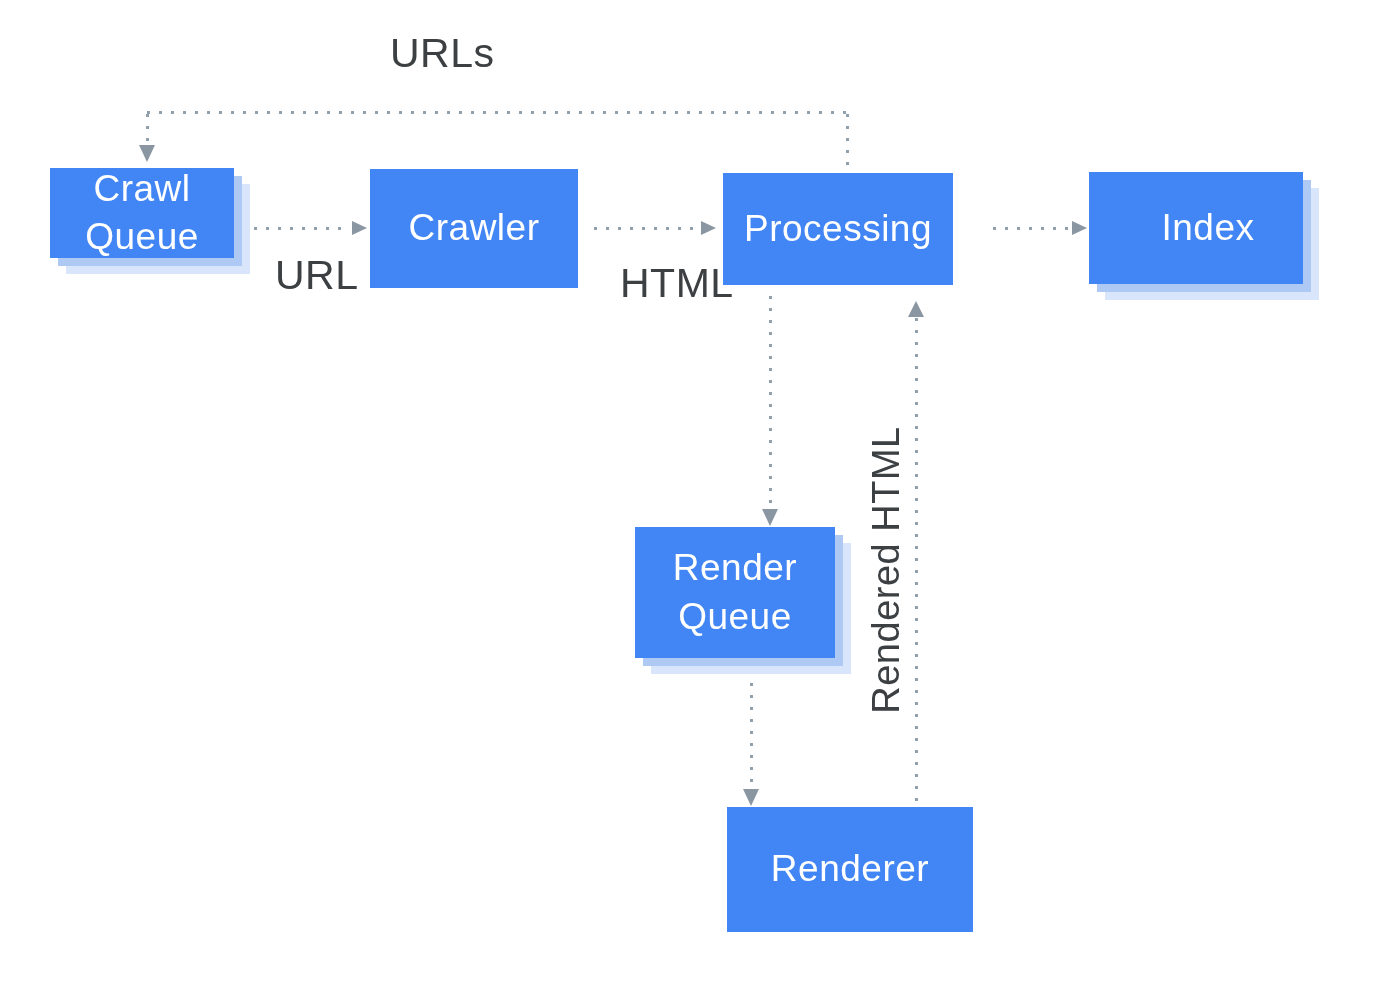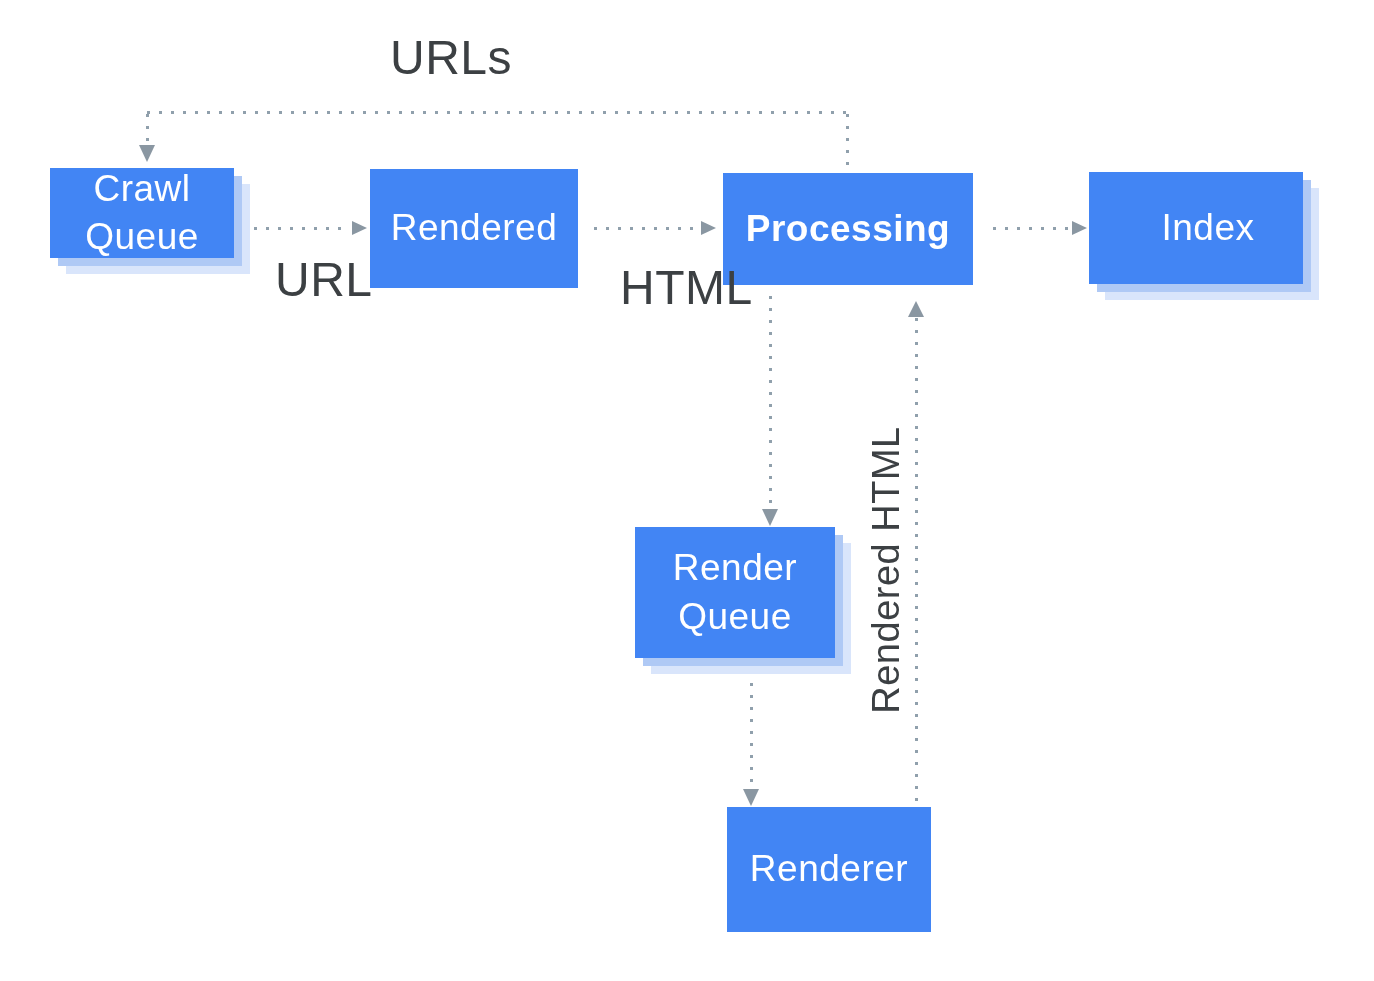--- a/index.html
+++ b/index.html
@@ -34,21 +34,21 @@
     line-height: 1.3;
     white-space: pre-line;
     letter-spacing: 0.5px;
   }
   .node.stacked {
     box-shadow: 8px 8px 0 var(--shadow-inner), 16px 16px 0 var(--shadow-outer);
   }
   .lbl {
     position: absolute;
     color: var(--label);
-    font-size: 48px;
+    font-size: 41px;
     letter-spacing: 0.5px;
     white-space: nowrap;
   }
   .lbl-vertical-wrap {
     position: absolute;
     left: 741px; top: 550px;
     width: 290px; height: 40px;
     display: flex; align-items: center; justify-content: center;
     transform: rotate(-90deg);
     transform-origin: center center;
@@ -82,24 +82,24 @@
   }
   .ah.up {
     border-left: 8px solid transparent;
     border-right: 8px solid transparent;
     border-bottom: 16px solid var(--arrow);
   }
 
   
   #n-crawl-queue  { left: 50px;   top: 168px; width: 184px; height: 90px; }
   #n-crawler      { left: 370px;  top: 169px; width: 208px; height: 119px; }
-  #n-processing   { left: 723px;  top: 173px; width: 250px; height: 112px; font-weight: bold; }
+  #n-processing   { left: 723px;  top: 173px; width: 230px; height: 112px; }
   #n-index        { left: 1089px; top: 172px; width: 214px; height: 112px; padding-left: 24px; }
   #n-render-queue { left: 635px;  top: 527px; width: 200px; height: 131px; }
-  #n-renderer     { left: 727px;  top: 807px; width: 204px; height: 125px; }
+  #n-renderer     { left: 727px;  top: 807px; width: 246px; height: 125px; }
 
   
   #e-urls-h       { left: 147px; top: 111px; width: 702px; }
   #e-urls-v-right { left: 846px; top: 114px; height: 56px; }
   #e-urls-v-left  { left: 146px; top: 114px; height: 30px; }
   #ah-urls        { left: 139px; top: 145px; }
   #e-url-h        { left: 254px; top: 227px; width: 96px; }
   #ah-url         { left: 352px; top: 221px; }
   #e-html-h       { left: 594px; top: 227px; width: 106px; }
   #ah-html        { left: 701px; top: 221px; }
@@ -138,21 +138,21 @@
   <div class="ah down" id="ah-rq-rend"></div>
 
   <div class="dot-v" id="e-rendered-v"></div>
   <div class="ah up" id="ah-rendered"></div>
 
   <div class="node stacked" id="n-crawl-queue">
     <span>Crawl
 Queue</span>
   </div>
   <div class="node" id="n-crawler">
-    <span>Rendered</span>
+    <span>Crawler</span>
   </div>
   <div class="node" id="n-processing">
     <span>Processing</span>
   </div>
   <div class="node stacked" id="n-index">
     <span>Index</span>
   </div>
   <div class="node stacked" id="n-render-queue">
     <span>Render
 Queue</span>

